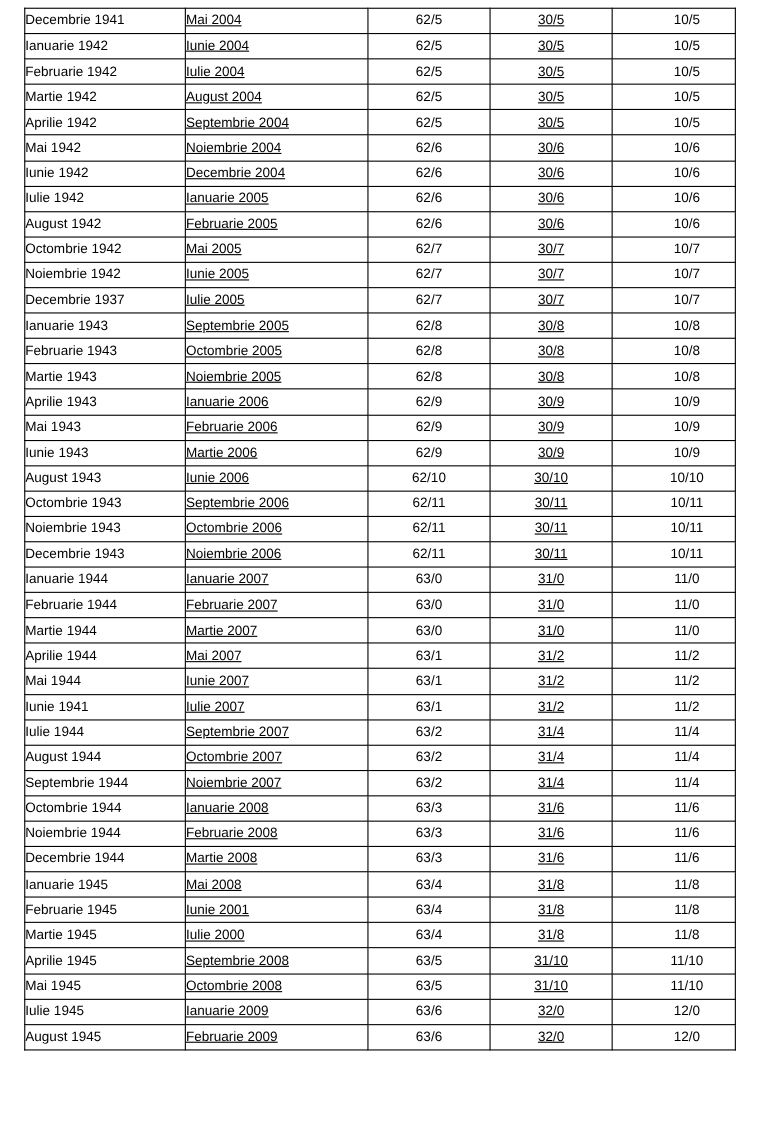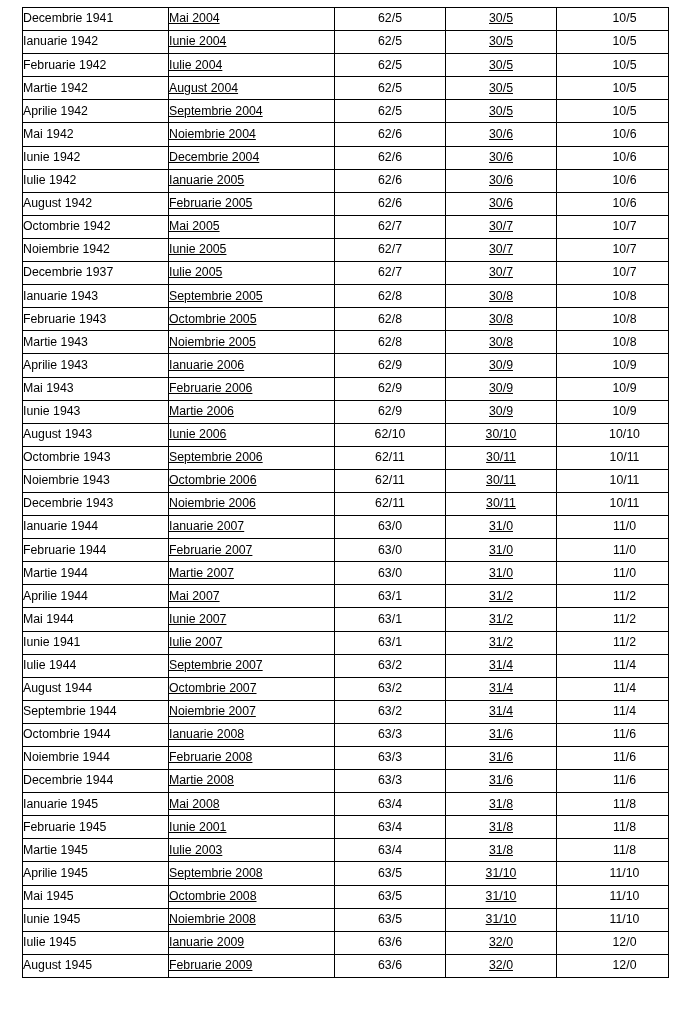--- a/index.html
+++ b/index.html
@@ -295,47 +295,40 @@
         </tr>
         <tr>
           <td class="c0">Februarie 1945</td>
           <td class="c1">Iunie 2001</td>
           <td class="c2">63/4</td>
           <td class="c3">31/8</td>
           <td class="c4"><span>11/8</span></td>
         </tr>
         <tr>
           <td class="c0">Martie 1945</td>
-          <td class="c1">Iulie 2003</td>
+          <td class="c1">Iulie 2000</td>
           <td class="c2">63/4</td>
           <td class="c3">31/8</td>
           <td class="c4"><span>11/8</span></td>
         </tr>
         <tr>
           <td class="c0">Aprilie 1945</td>
           <td class="c1">Septembrie 2008</td>
           <td class="c2">63/5</td>
           <td class="c3">31/10</td>
           <td class="c4"><span>11/10</span></td>
         </tr>
         <tr>
           <td class="c0">Mai 1945</td>
           <td class="c1">Octombrie 2008</td>
           <td class="c2">63/5</td>
           <td class="c3">31/10</td>
           <td class="c4"><span>11/10</span></td>
         </tr>
         <tr>
-          <td class="c0">Iunie 1945</td>
-          <td class="c1">Noiembrie 2008</td>
-          <td class="c2">63/5</td>
-          <td class="c3">31/10</td>
-          <td class="c4"><span>11/10</span></td>
-        </tr>
-        <tr>
           <td class="c0">Iulie 1945</td>
           <td class="c1">Ianuarie 2009</td>
           <td class="c2">63/6</td>
           <td class="c3">32/0</td>
           <td class="c4"><span>12/0</span></td>
         </tr>
         <tr>
           <td class="c0">August 1945</td>
           <td class="c1">Februarie 2009</td>
           <td class="c2">63/6</td>

